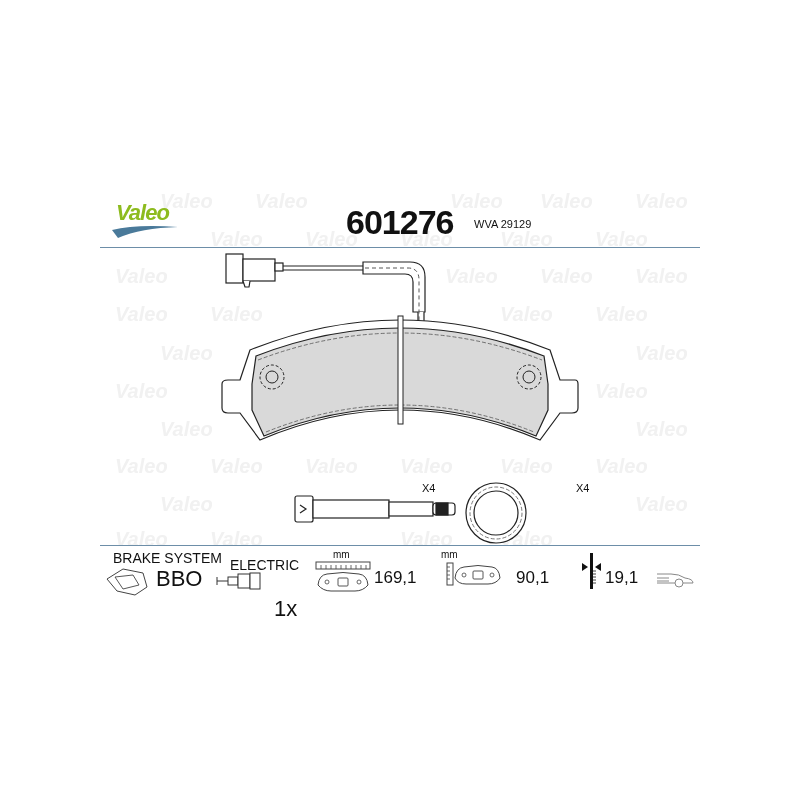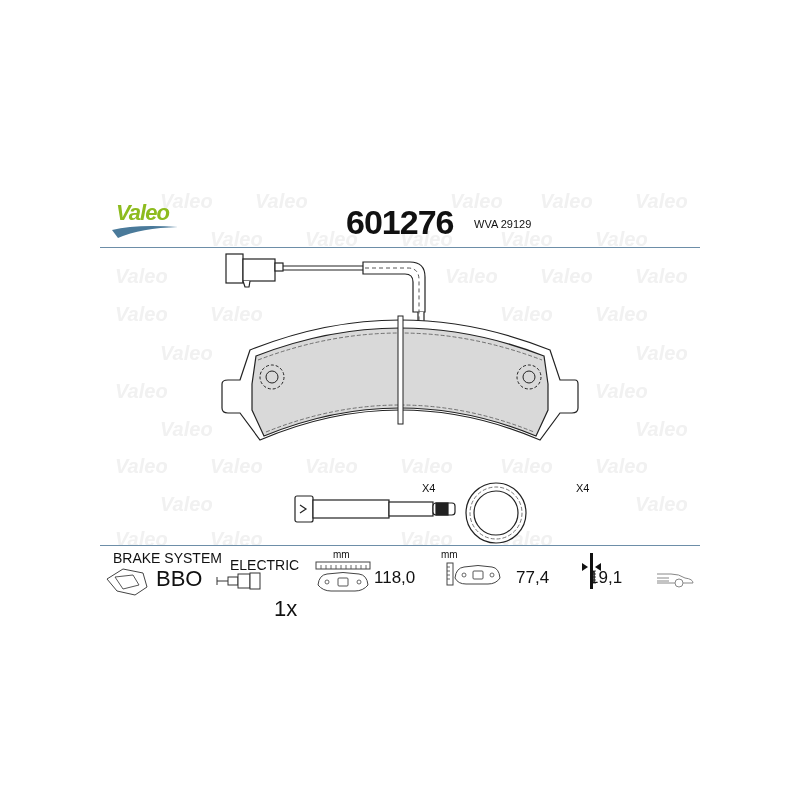--- a/index.html
+++ b/index.html
@@ -139,38 +139,38 @@
 
 <div class="mm" style="left:333px;top:549px">mm</div>
 <svg width="60" height="34" style="left:315px;top:561px">
   <rect x="1" y="1" width="54" height="7" fill="#fff" stroke="#444" stroke-width="1"></rect>
   <path d="M6 8V4 M11 8V4 M16 8V4 M21 8V4 M26 8V4 M31 8V4 M36 8V4 M41 8V4 M46 8V4 M51 8V4" stroke="#444" stroke-width="0.8"></path>
   <path d="M3 24 Q4 14 12 13 Q 28 10 44 13 Q52 14 53 24 Q48 30 40 30 H16 Q8 30 3 24 Z" fill="#fff" stroke="#444" stroke-width="1"></path>
   <rect x="23" y="17" width="10" height="8" rx="1" fill="none" stroke="#444" stroke-width="0.9"></rect>
   <circle cx="12" cy="21" r="2" fill="none" stroke="#444" stroke-width="0.8"></circle>
   <circle cx="44" cy="21" r="2" fill="none" stroke="#444" stroke-width="0.8"></circle>
 </svg>
-<div class="val" style="left:374px;top:568px">118,0</div>
+<div class="val" style="left:374px;top:568px">169,1</div>
 
 <div class="mm" style="left:441px;top:549px">mm</div>
 <svg width="60" height="30" style="left:446px;top:562px">
   <rect x="1" y="1" width="6" height="22" fill="#fff" stroke="#444" stroke-width="1"></rect>
   <path d="M1 5H4 M1 9H4 M1 13H4 M1 17H4" stroke="#444" stroke-width="0.8"></path>
   <path d="M9 16 Q10 6 18 5 Q 32 2 46 5 Q53 6 54 16 Q50 22 42 22 H20 Q12 22 9 16 Z" fill="#fff" stroke="#444" stroke-width="1"></path>
   <rect x="27" y="9" width="10" height="8" rx="1" fill="none" stroke="#444" stroke-width="0.9"></rect>
   <circle cx="18" cy="13" r="2" fill="none" stroke="#444" stroke-width="0.8"></circle>
   <circle cx="46" cy="13" r="2" fill="none" stroke="#444" stroke-width="0.8"></circle>
 </svg>
-<div class="val" style="left:516px;top:568px">77,4</div>
+<div class="val" style="left:516px;top:568px">90,1</div>
 
 <svg width="22" height="36" style="left:581px;top:553px">
   <path d="M1 10 L7 14 L1 18 Z" fill="#111"></path>
   <path d="M20 10 L14 14 L20 18 Z" fill="#111"></path>
   <rect x="9" y="0" width="3" height="36" fill="#111"></rect>
   <path d="M12 18H15 M12 21H15 M12 24H15 M12 27H15 M12 30H15" stroke="#111" stroke-width="0.8"></path>
 </svg>
-<div class="val" style="left:589px;top:568px">19,1</div>
+<div class="val" style="left:605px;top:568px">19,1</div>
 
 <svg width="40" height="22" style="left:655px;top:566px">
   <path d="M2 8 H16 Q24 8 30 12 Q38 13 38 17 H28 M20 17 H2" fill="none" stroke="#888" stroke-width="1"></path>
   <path d="M2 12 H14 M2 15 H14" stroke="#888" stroke-width="1"></path>
   <circle cx="24" cy="17" r="4" fill="#fff" stroke="#888" stroke-width="1"></circle>
 </svg>
 
 </body></html>

